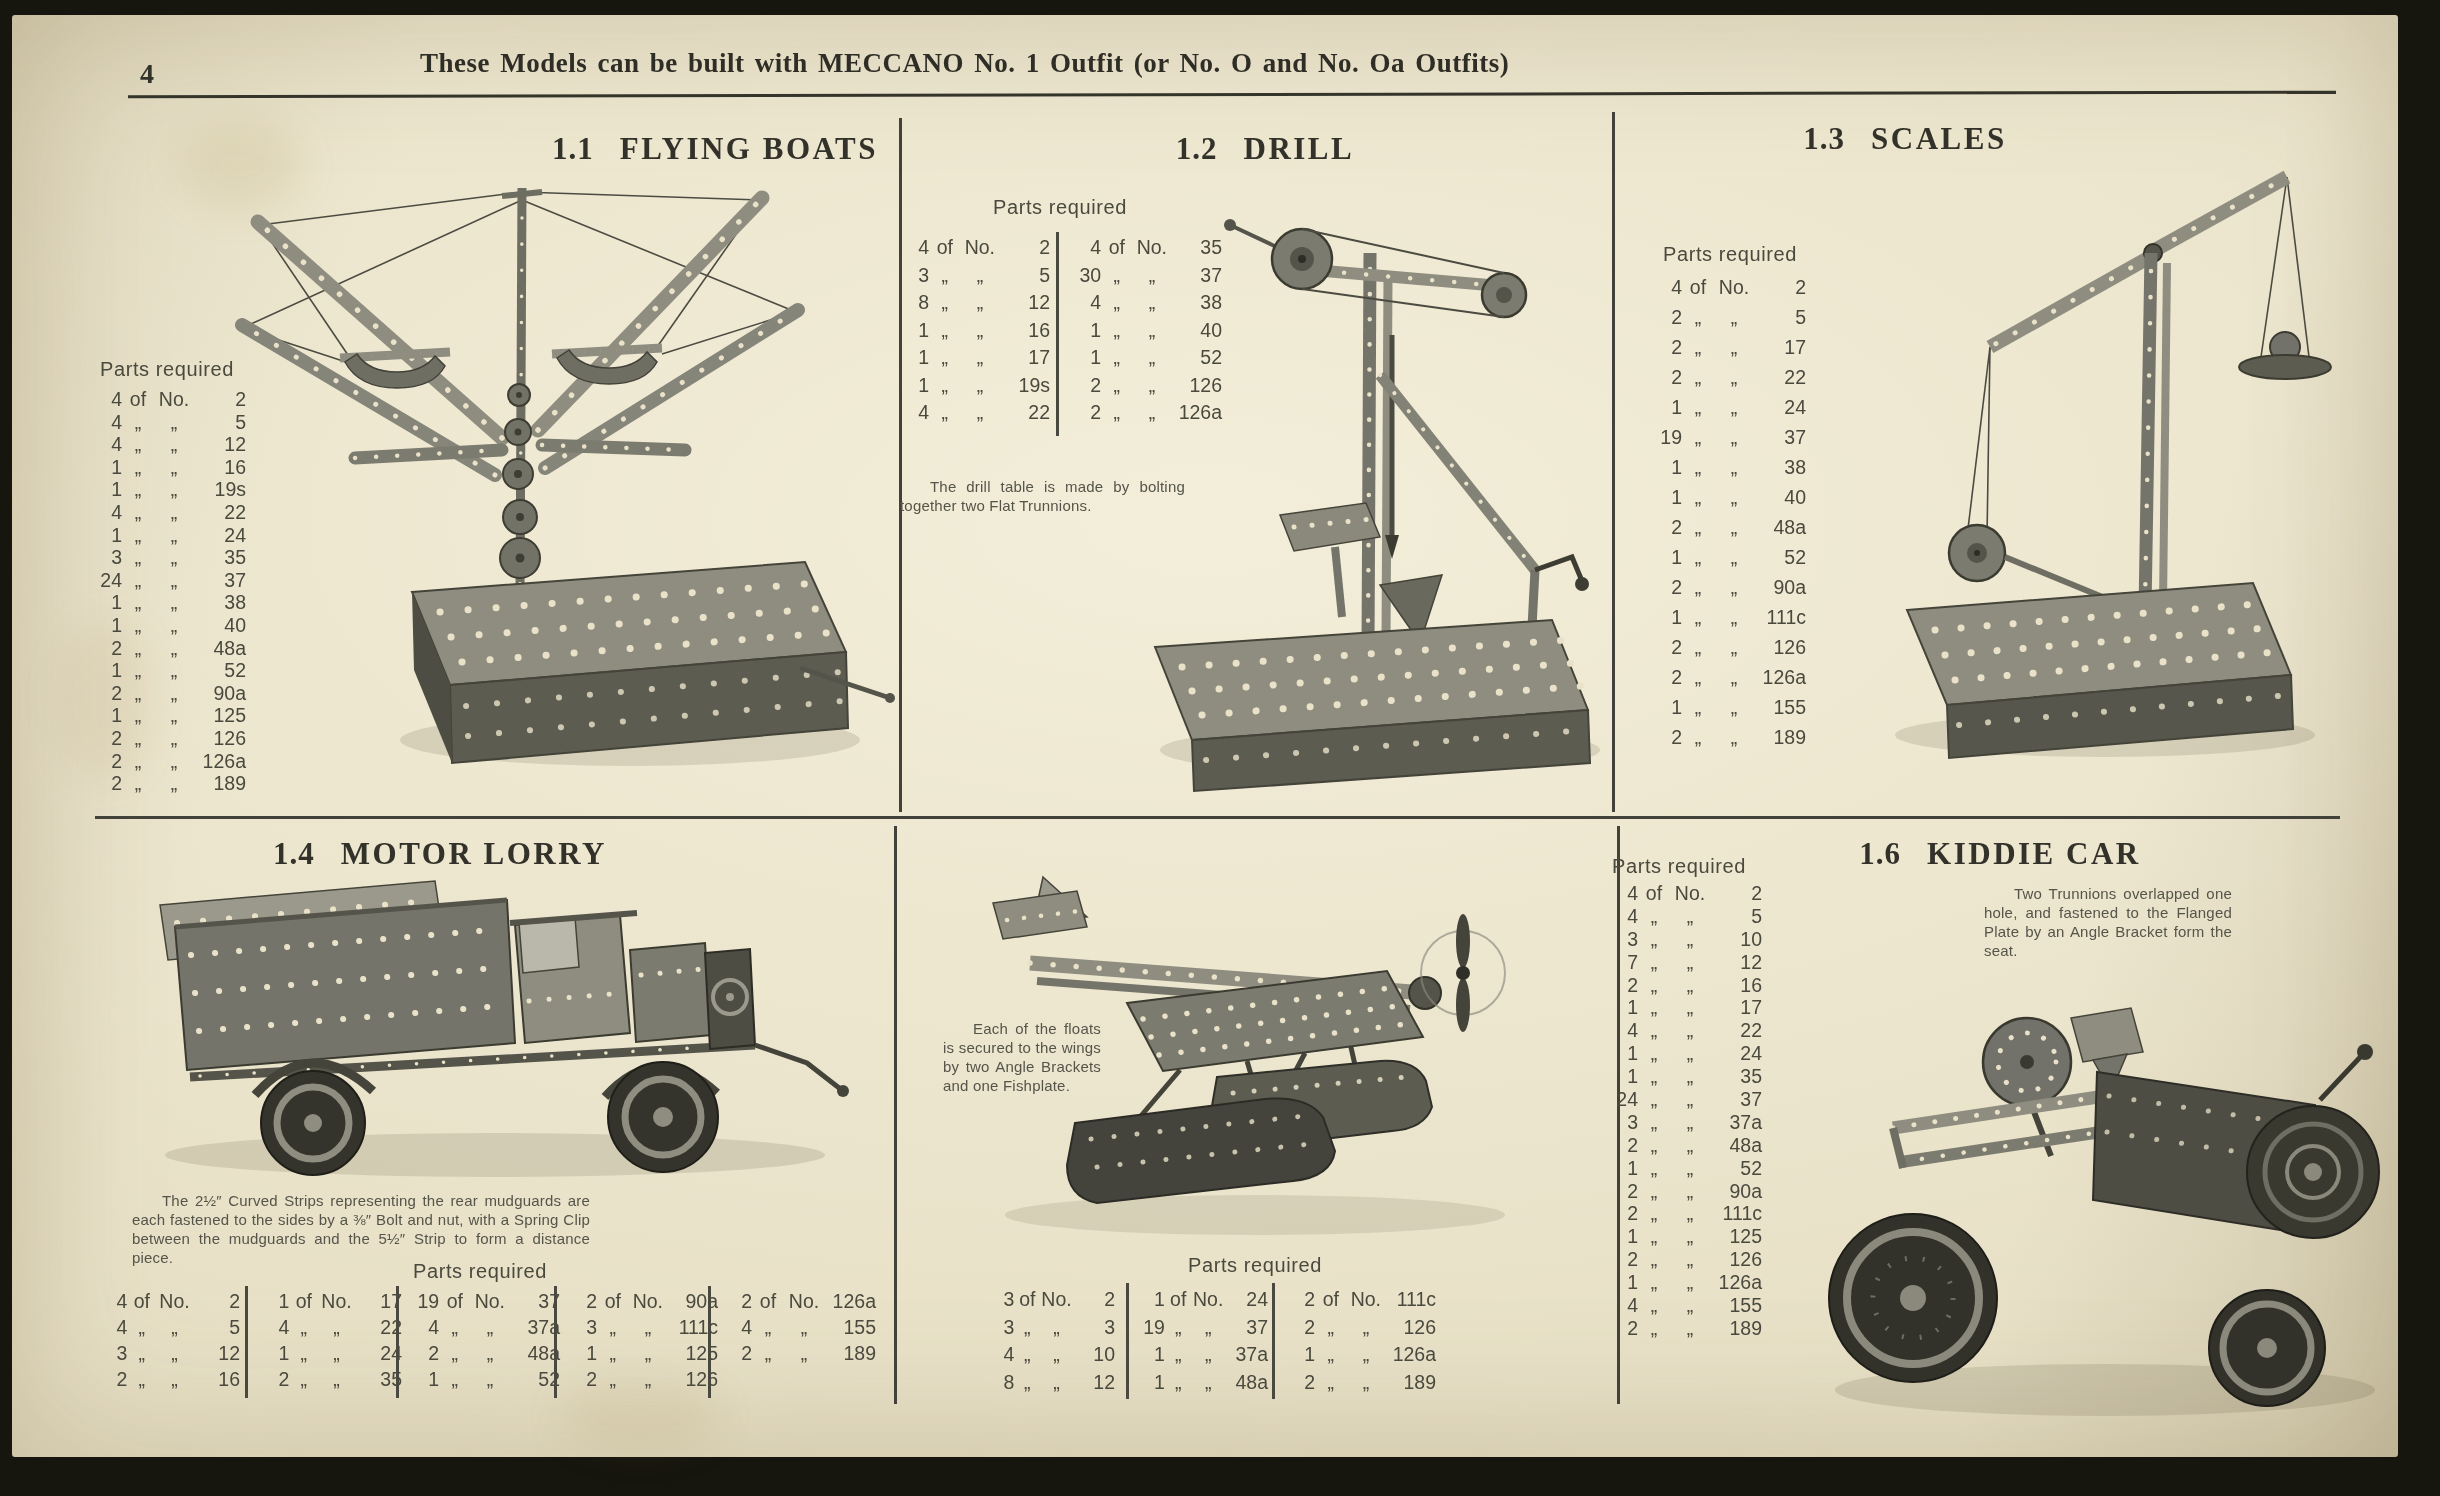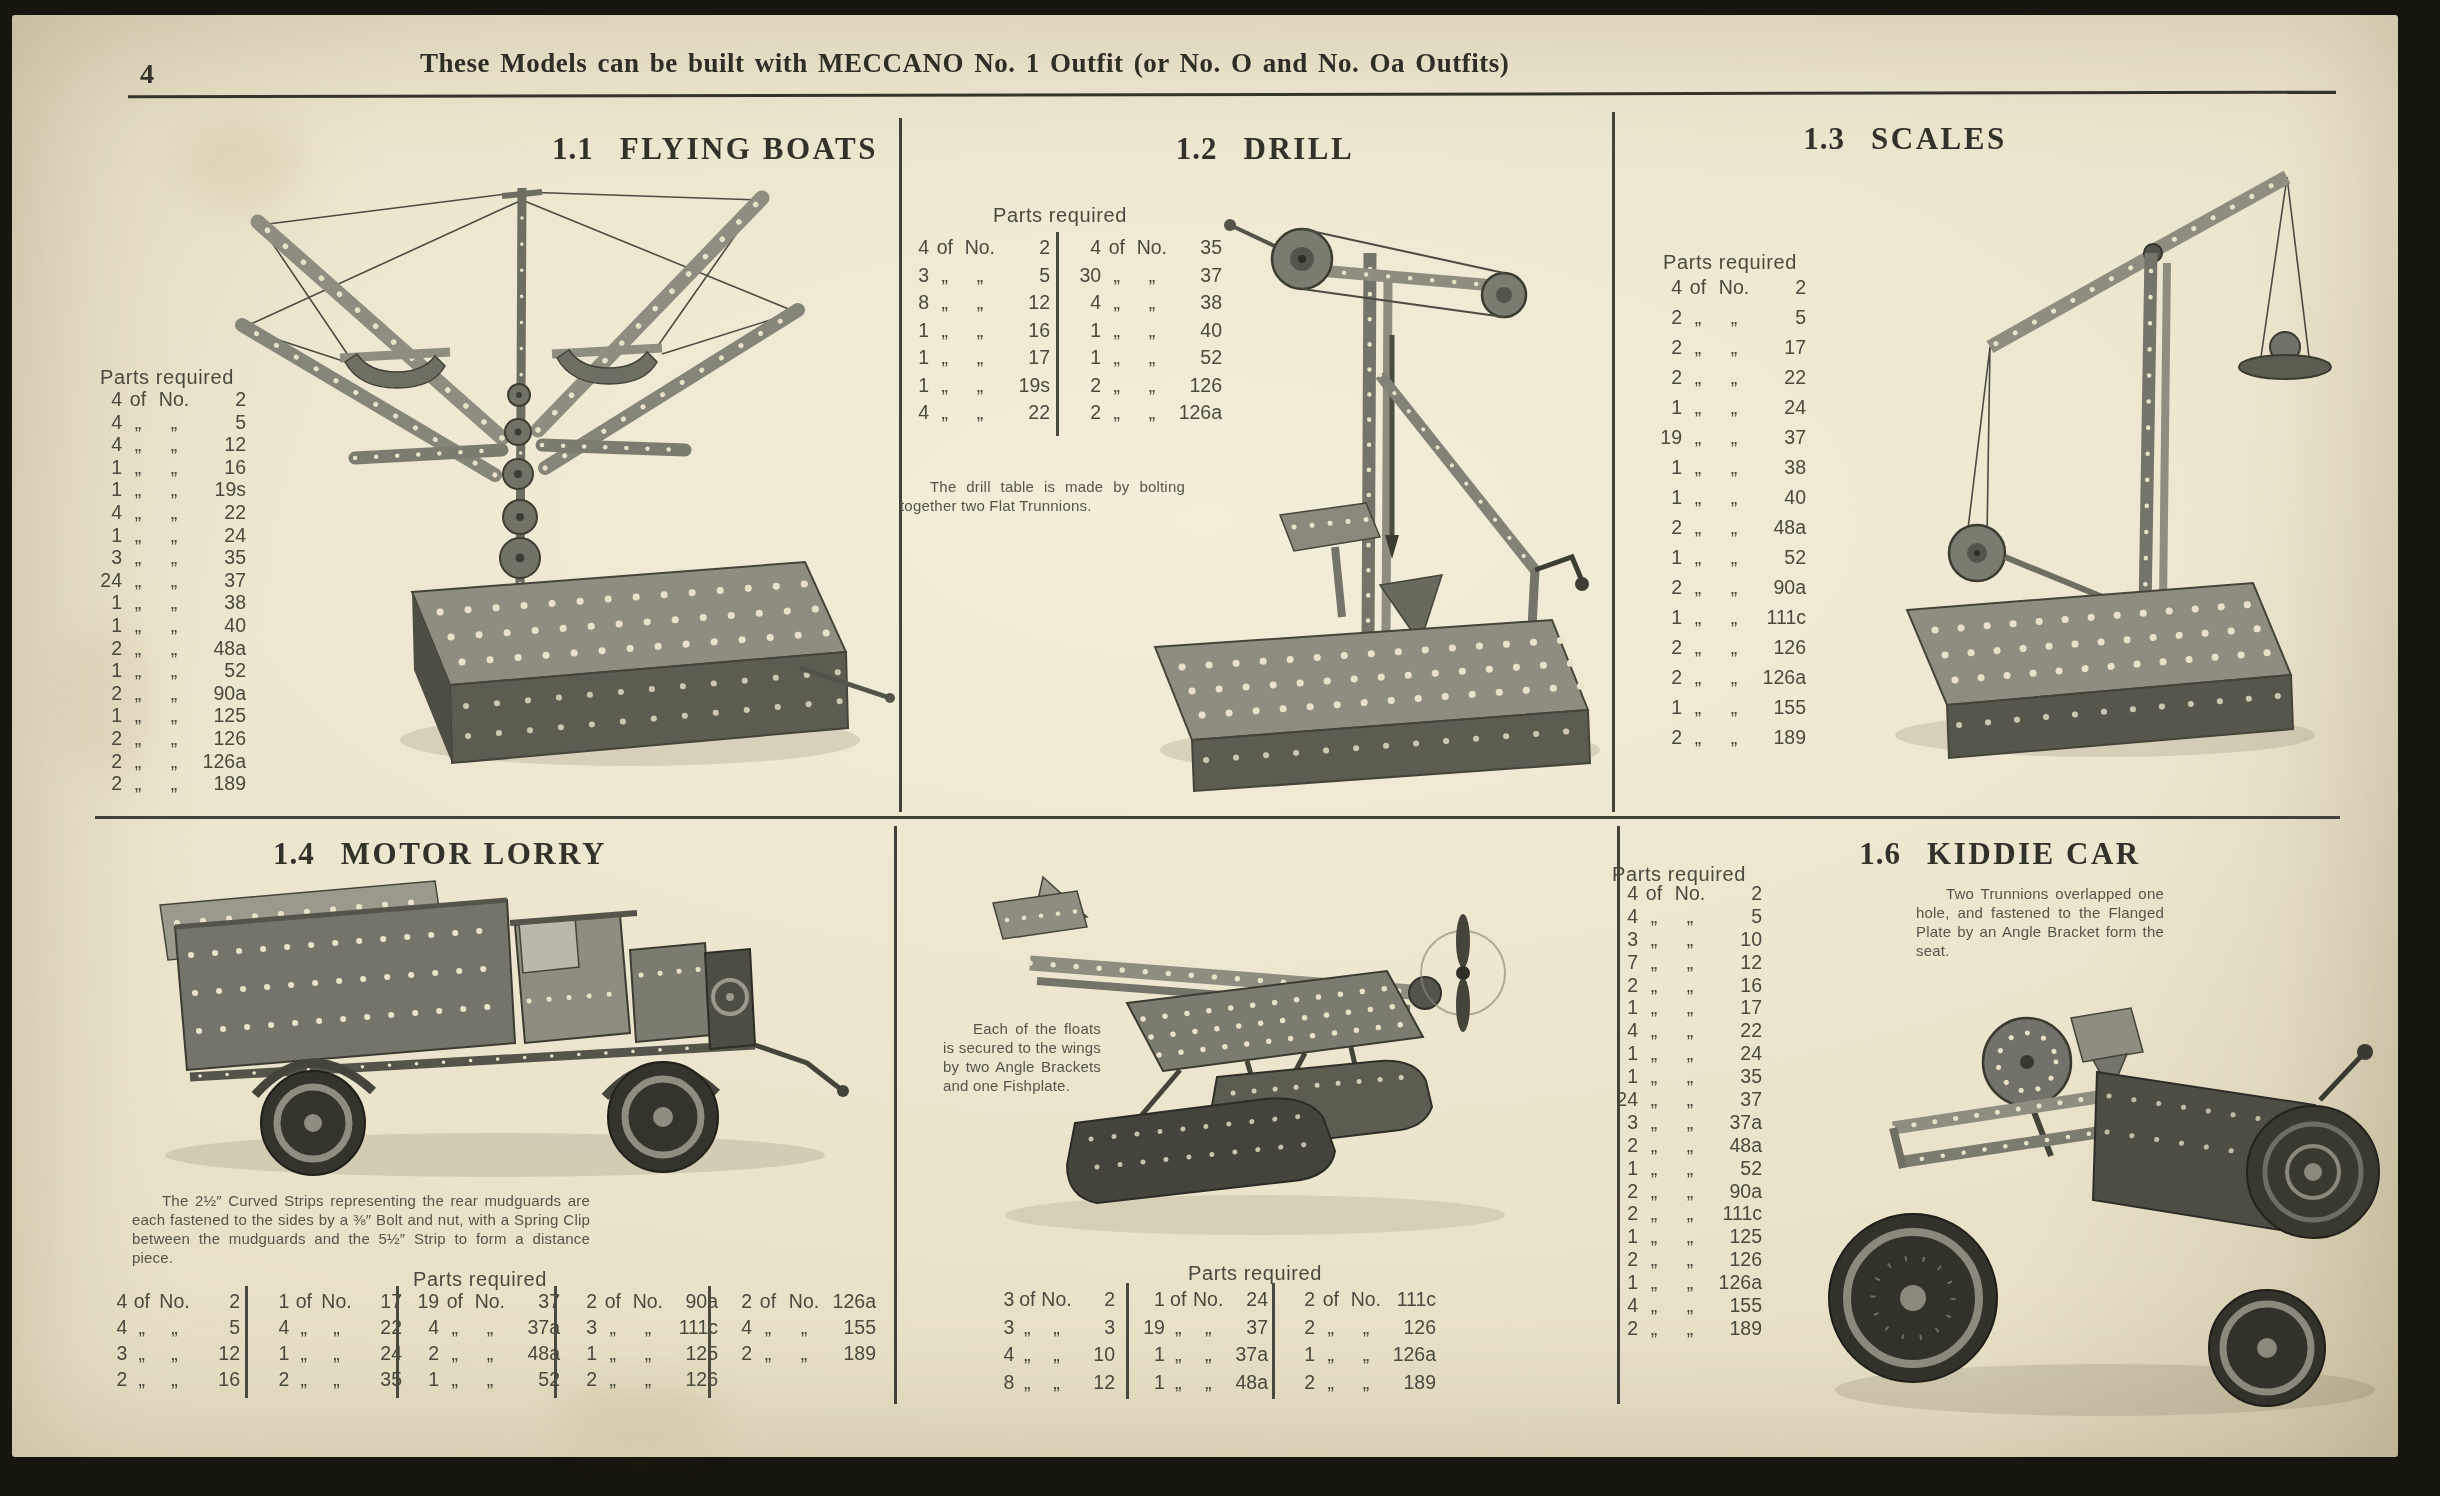--- a/index.html
+++ b/index.html
@@ -26,21 +26,21 @@
   
   .vline{position:absolute;width:3px;background:#43423a;}
   .hline{position:absolute;height:3px;background:#43423a;}
 
   
   .sect-title{position:absolute;text-align:center;font-family:"Liberation Serif",serif;
       font-weight:bold;font-size:31px;letter-spacing:2.5px;color:#33322a;white-space:nowrap;}
   .sect-title .num{margin-right:26px;letter-spacing:1px;}
 
   
-  .plabel{position:absolute;font-size:20px;color:#4a493e;letter-spacing:.6px;white-space:nowrap;margin-top:8px;}
+  .plabel{position:absolute;font-size:20px;color:#4a493e;letter-spacing:.6px;white-space:nowrap;}
   .plabel.center{text-align:center;}
   .plist{position:absolute;font-size:19.5px;color:#4a493e;}
   .prow{display:flex;align-items:baseline;}
   .pc{display:inline-block;white-space:nowrap;}
   .pc0{width:30px;text-align:right;}
   .pc1{width:32px;text-align:center;}
   .pc2{width:40px;text-align:center;}
   .pc3{width:52px;text-align:right;}
   .rh22 .prow{height:22.6px;}
   .rh23 .prow{height:22.9px;}
@@ -956,21 +956,21 @@
         <span class="pc pc2">„</span>
         <span class="pc pc3">155</span>
       </div>
       <div class="prow">
         <span class="pc pc0">2</span>
         <span class="pc pc1">„</span>
         <span class="pc pc2">„</span>
         <span class="pc pc3">189</span>
       </div>
     </div>
-  <div class="note" style="left:1916px;top:885px;width:248px;">Two Trunnions overlapped one hole, and fastened to the Flanged Plate by an Angle Bracket form the seat.</div>
+  <div class="note" style="left:1984px;top:885px;width:248px;">Two Trunnions overlapped one hole, and fastened to the Flanged Plate by an Angle Bracket form the seat.</div>
 
   <svg class="illus" style="left:1775px;top:900px;" width="625" height="540" viewBox="0 0 625 540">
     <ellipse cx="330" cy="490" rx="270" ry="26" fill="rgba(70,62,40,.14)"></ellipse>
 
     <line x1="256" y1="204" x2="276" y2="256" stroke="#45443a" stroke-width="6"></line>
     <circle cx="252" cy="162" r="44" fill="#73726a" stroke="#3a392f" stroke-width="2.5"></circle>
     <circle cx="252" cy="162" r="29" fill="none" stroke="#e9e2c9" stroke-width="5" stroke-dasharray="0.1 17" stroke-linecap="round"></circle>
     <circle cx="252" cy="162" r="7" fill="#3a392f"></circle>
 
     <polygon points="296,118 356,108 368,152 308,162" fill="#8e8d7f" stroke="#45443a" stroke-width="1.5"></polygon>

